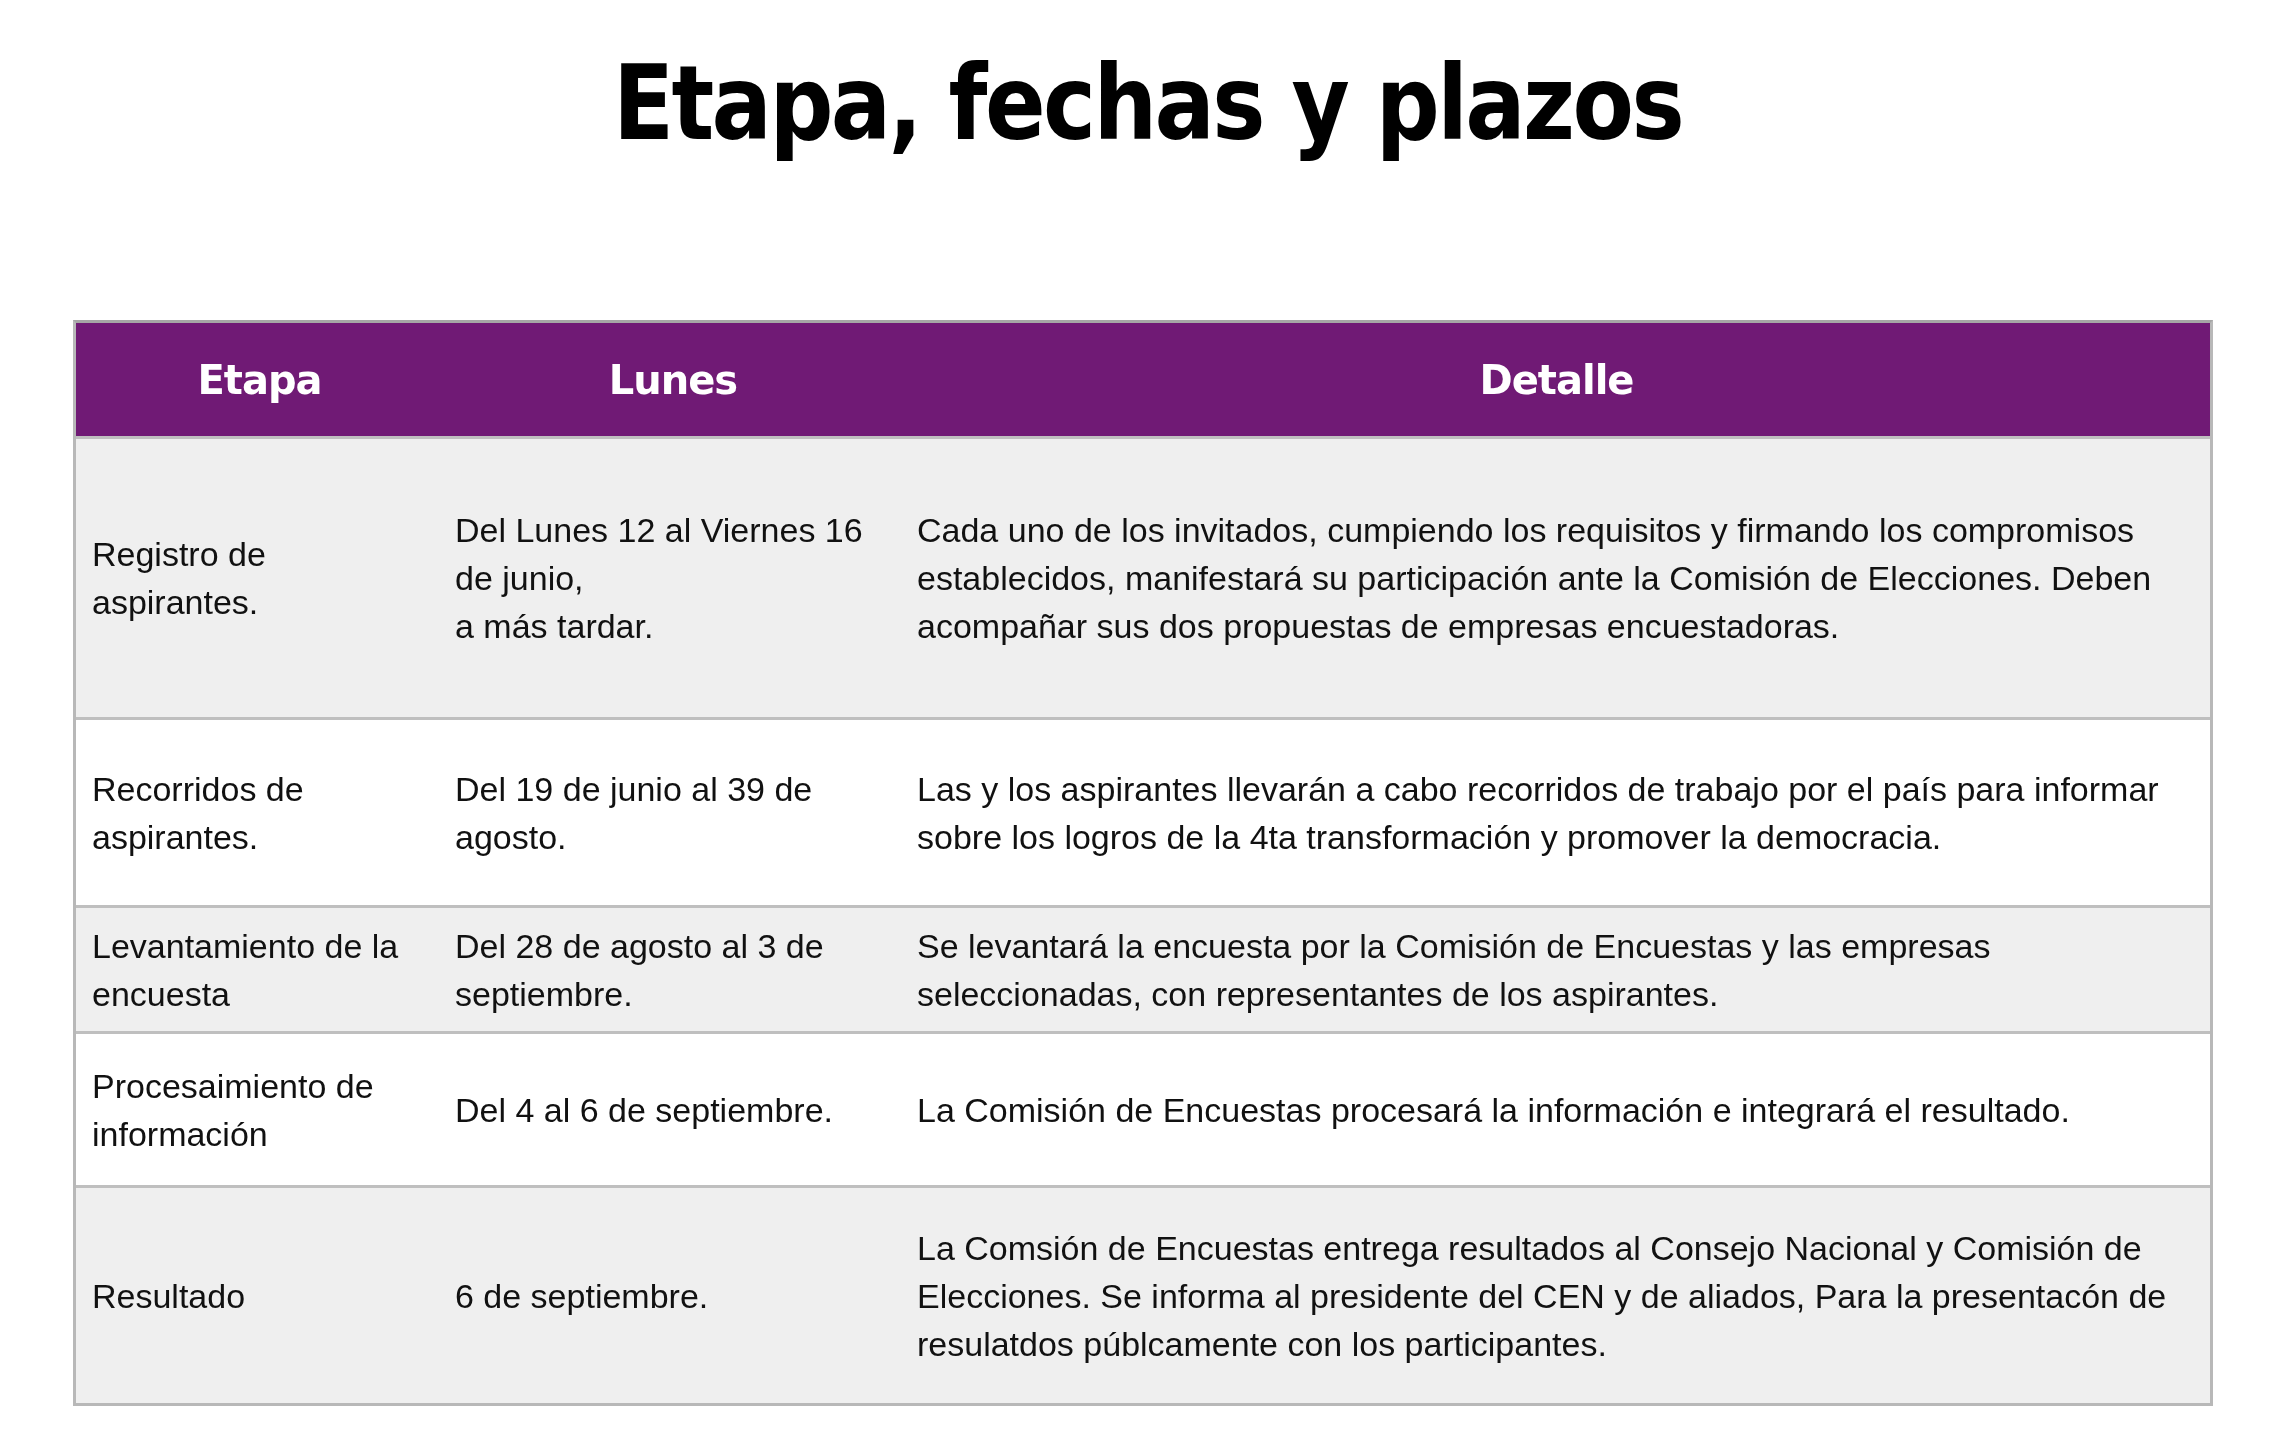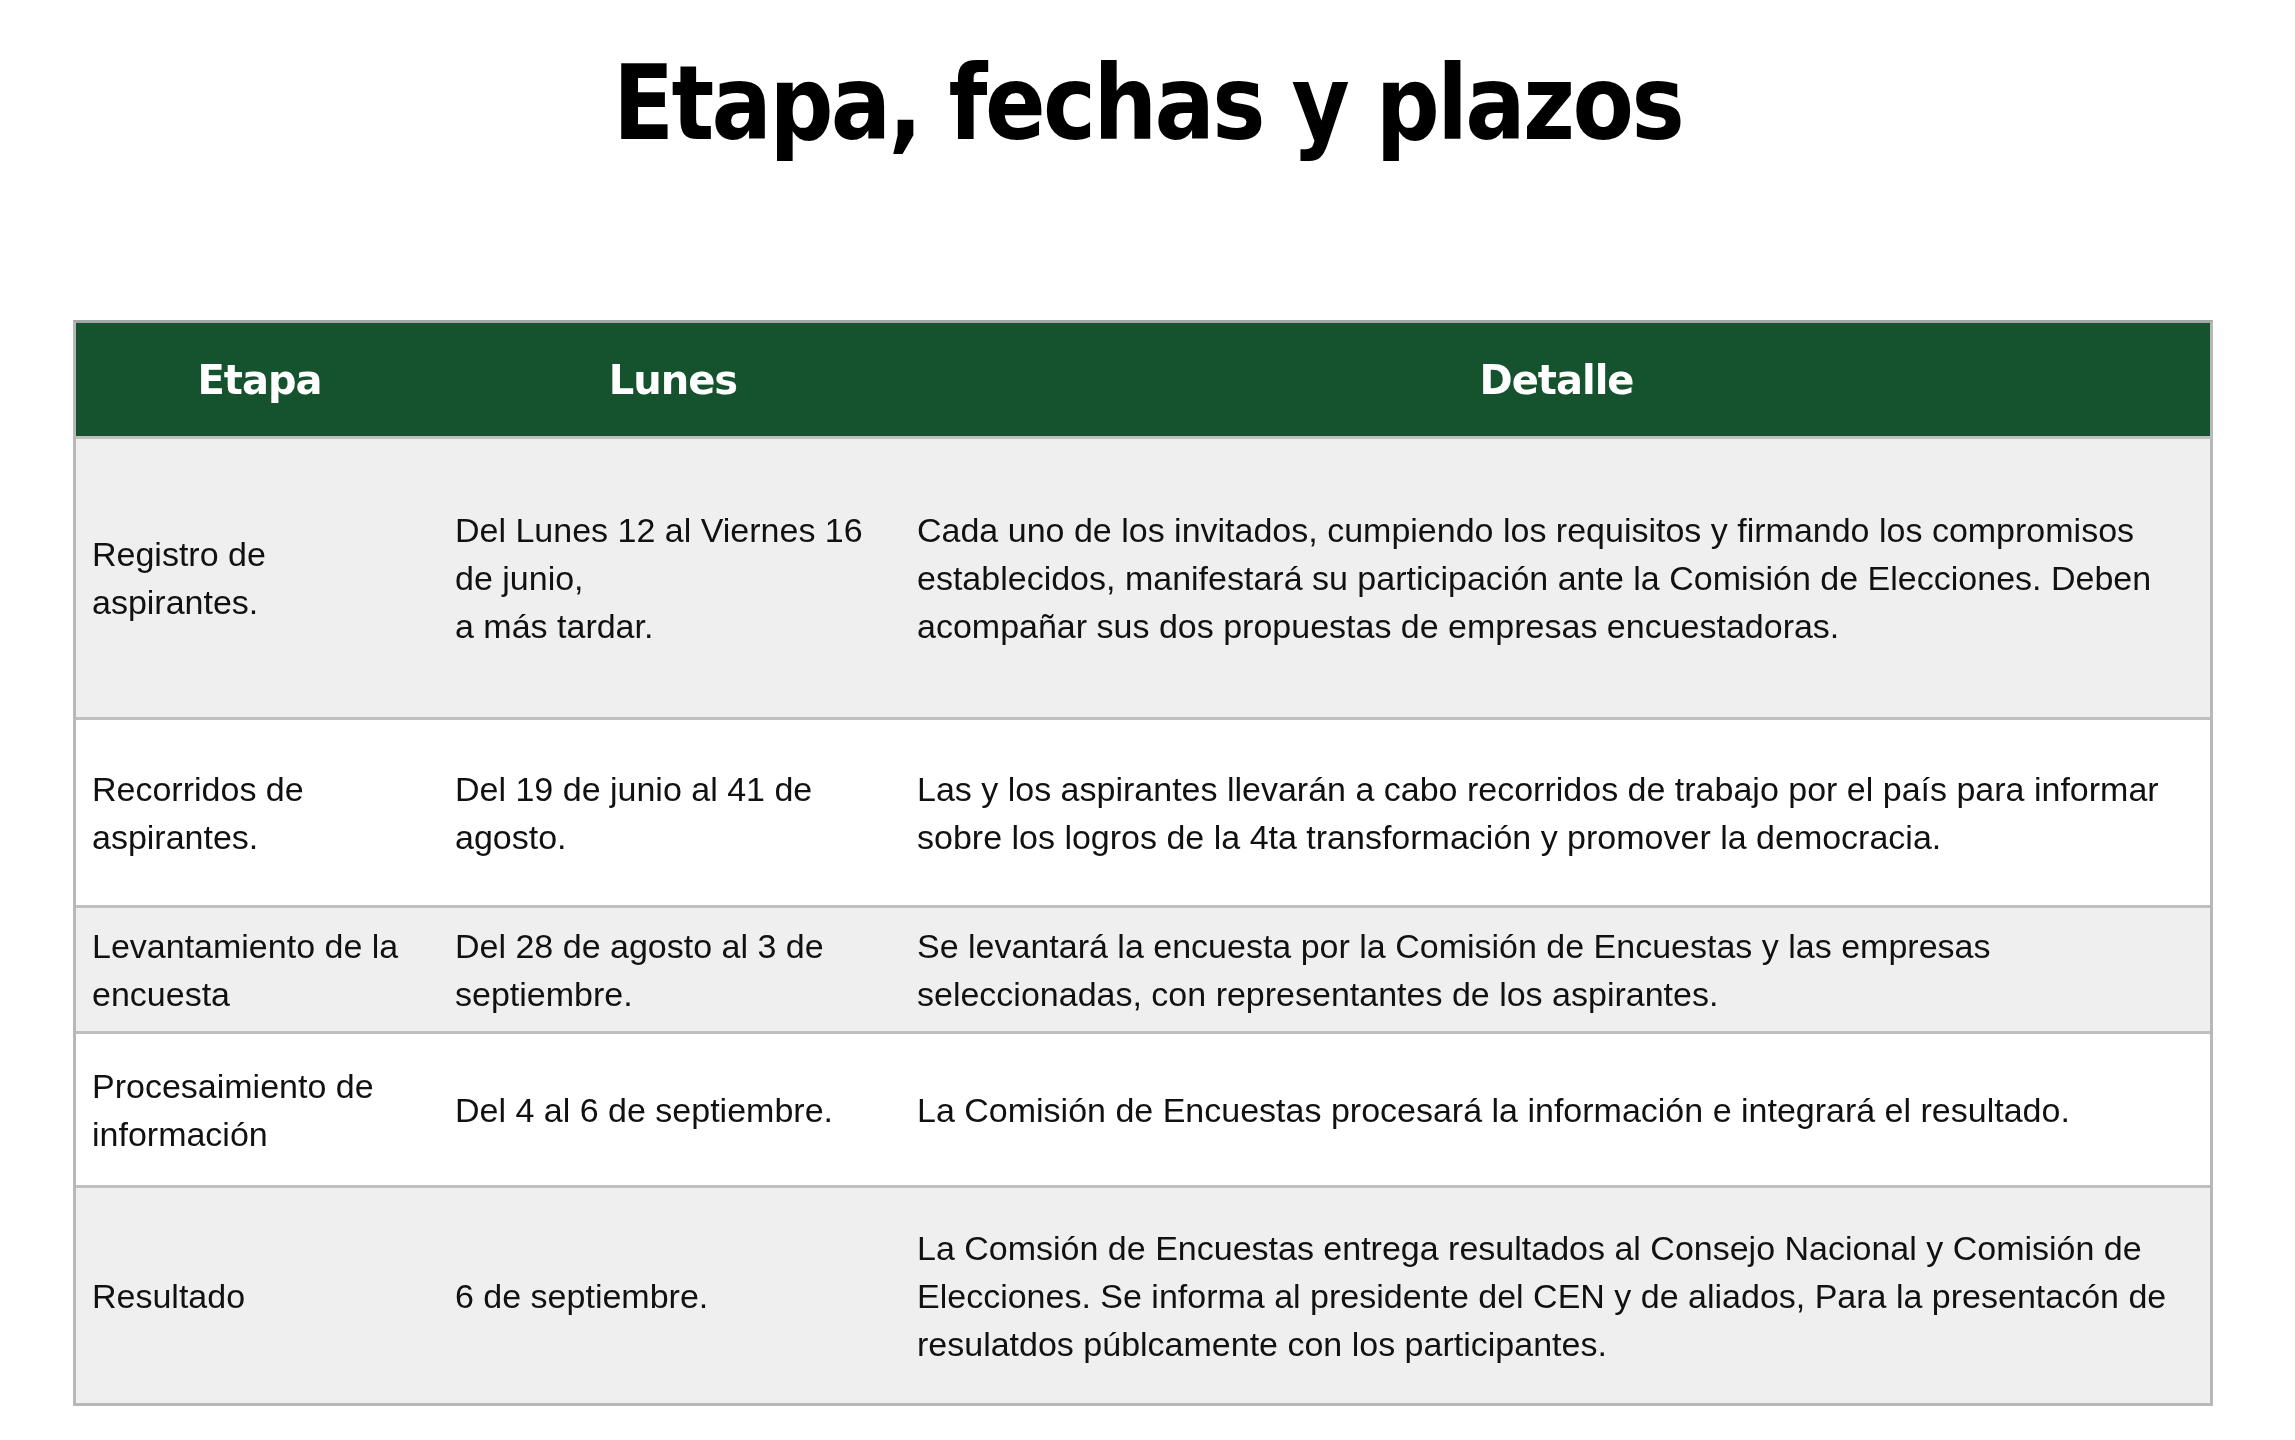--- a/index.html
+++ b/index.html
@@ -41,21 +41,21 @@
       border-collapse: collapse;
     }
     .row {
       display: grid;
       grid-template-columns: 367px 460px 1307px;
       align-items: center;
       box-sizing: border-box;
     }
     .row.header {
       height: 113px;
-      background: #14532d;
+      background: #701a75;
     }
     .row.header .cell {
       color: #ffffff;
       font-weight: bold;
       font-size: 40px;
       text-align: center;
       font-family: "DejaVu Sans", "Liberation Sans", sans-serif;
       letter-spacing: -1px;
     }
     .row.body {
@@ -90,21 +90,21 @@
 aspirantes.</div>
     <div class="cell fecha">Del Lunes 12 al Viernes 16
 de junio,
 a más tardar.</div>
     <div class="cell detail">Cada uno de los invitados, cumpiendo los requisitos y firmando los compromisos establecidos, manifestará su participación ante la Comisión de Elecciones. Deben acompañar sus dos propuestas de empresas encuestadoras.</div>
   </div>
 
   <div class="row body plain" style="height:188px">
     <div class="cell">Recorridos de
 aspirantes.</div>
-    <div class="cell fecha">Del 19 de junio al 41 de
+    <div class="cell fecha">Del 19 de junio al 39 de
 agosto.</div>
     <div class="cell detail">Las y los aspirantes llevarán a cabo recorridos de trabajo por el país para informar sobre los logros de la 4ta transformación y promover la democracia.</div>
   </div>
 
   <div class="row body shade" style="height:126px">
     <div class="cell">Levantamiento de la
 encuesta</div>
     <div class="cell fecha">Del 28 de agosto al 3 de
 septiembre.</div>
     <div class="cell detail">Se levantará la encuesta por la Comisión de Encuestas y las empresas seleccionadas, con representantes de los aspirantes.</div>

